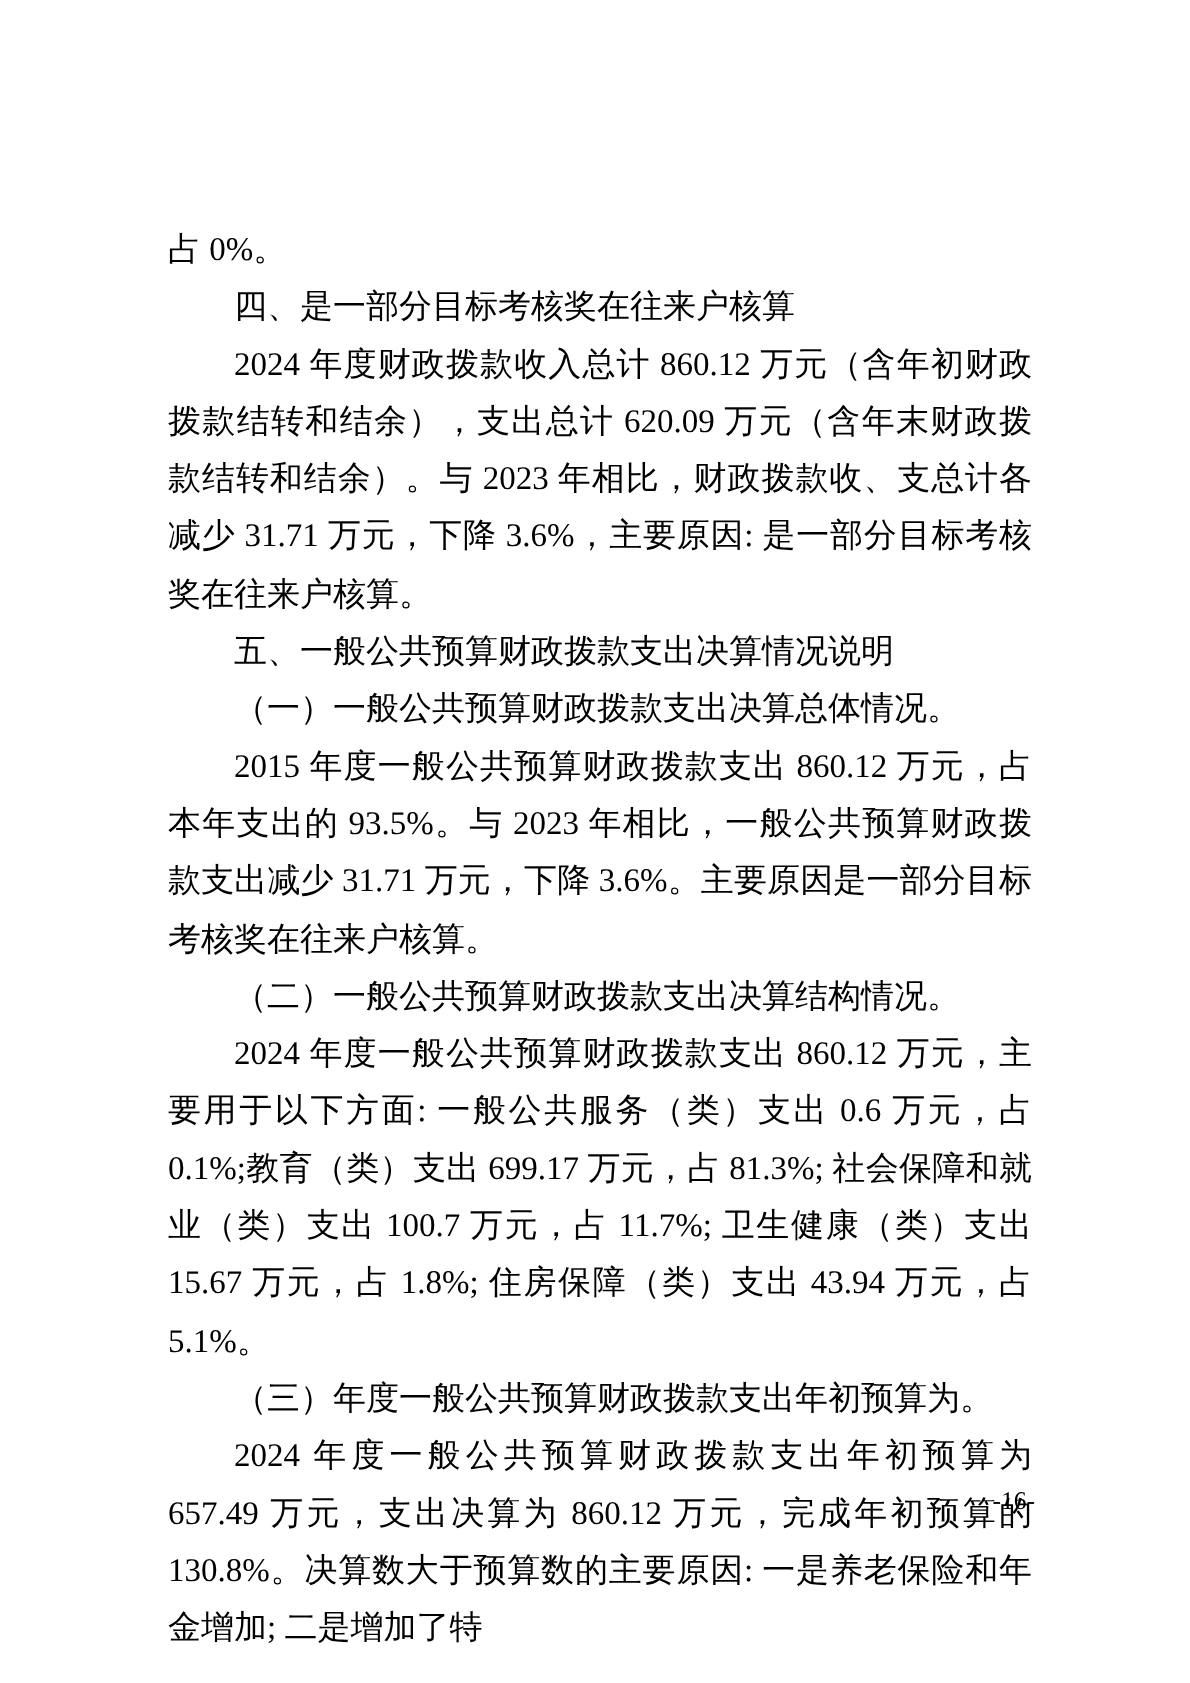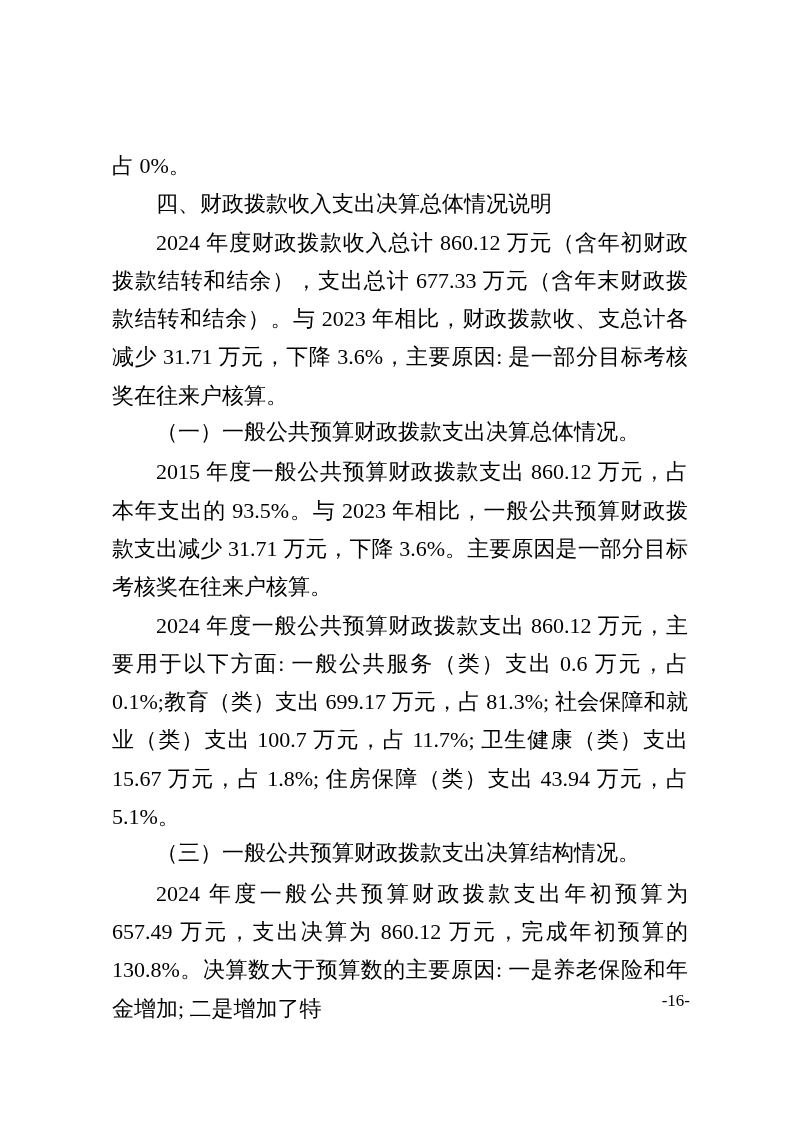--- a/index.html
+++ b/index.html
@@ -36,21 +36,21 @@
   }
   .indent {
     text-indent: 44px;
   }
   .h-sans {
     font-family: "Liberation Sans", "DejaVu Sans", sans-serif;
     font-weight: 700;
     text-indent: 44px;
   }
   .h-serif {
-    font-family: Liberation Mono, monospace;
+    font-family: Liberation Serif, serif;
     font-weight: 700;
     text-indent: 44px;
   }
   .b {
     font-weight: 400;
   }
   .footer {
     position: absolute;
     top: 990px;
     left: 112px;
@@ -63,32 +63,34 @@
   }
 </style>
 </head>
 <body>
 
 <div class="page">
   <main class="content">
 
     <p class="body-text">占 0%。</p>
 
-    <h2 class="h-sans">四、财政拨款收入支出决算总体情况说明</h2>
+    <h2 class="h-sans">四、是一部分目标考核奖在往来户核算</h2>
 
-    <p class="body-text indent">2024 年度财政拨款收入总计 860.12 万元（含年初财政拨款结转和结余），支出总计 677.33 万元（含年末财政拨款结转和结余）。与 2023 年相比，财政拨款收、支总计各减少 31.71 万元，下降 3.6%，主要原因: 是一部分目标考核奖在往来户核算。</p>
+    <p class="body-text indent">2024 年度财政拨款收入总计 860.12 万元（含年初财政拨款结转和结余），支出总计 620.09 万元（含年末财政拨款结转和结余）。与 2023 年相比，财政拨款收、支总计各减少 31.71 万元，下降 3.6%，主要原因: 是一部分目标考核奖在往来户核算。</p>
 
+    <h2 class="h-sans">五、一般公共预算财政拨款支出决算情况说明</h2>
 
     <h3 class="h-serif">（一）一般公共预算财政拨款支出决算总体情况。</h3>
 
     <p class="body-text indent">2015 年度一般公共预算财政拨款支出 860.12 万元，占本年支出的 93.5%。与 2023 年相比，一般公共预算财政拨款支出减少 31.71 万元，下降 3.6%。主要原因是一部分目标考核奖在往来户核算。</p>
 
+    <h3 class="h-serif">（二）一般公共预算财政拨款支出决算结构情况。</h3>
 
     <p class="body-text indent"><span>2024 年度一般公共预算财政拨款支出 860.12 万元，主要用于以下方面: </span><span class="b">一般公共服务（类）</span><span>支出 0.6 万元，占 0.1%;</span><span class="b">教育（类）</span><span>支出 699.17 万元，占 81.3%; </span><span class="b">社会保障和就业（类）</span><span>支出 100.7 万元，占 11.7%; </span><span class="b">卫生健康</span><span>（类）支出 15.67 万元，占 1.8%; </span><span class="b">住房保障（类）</span><span>支出 43.94 万元，占 5.1%。</span></p>
 
-    <h3 class="h-serif">（三）一般公共预算财政拨款支出决算结构情况。</h3>
+    <h3 class="h-serif">（三）年度一般公共预算财政拨款支出年初预算为。</h3>
 
     <p class="body-text indent">2024 年度一般公共预算财政拨款支出年初预算为 657.49 万元，支出决算为 860.12 万元，完成年初预算的 130.8%。决算数大于预算数的主要原因: 一是养老保险和年金增加; 二是增加了特</p>
 
   </main>
 
   <div class="footer">-16-</div>
 </div>
 
 </body></html>

